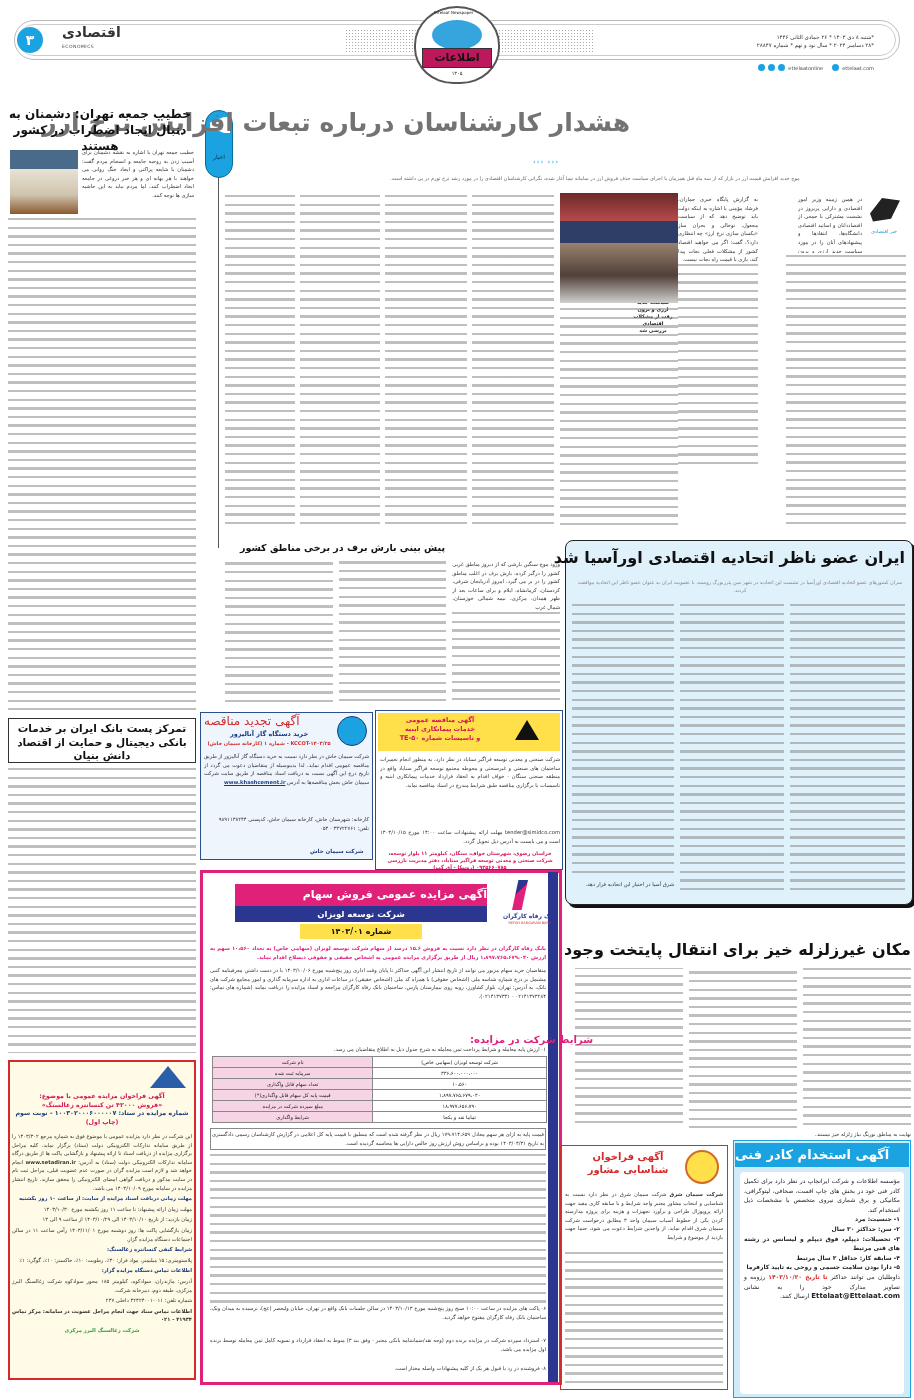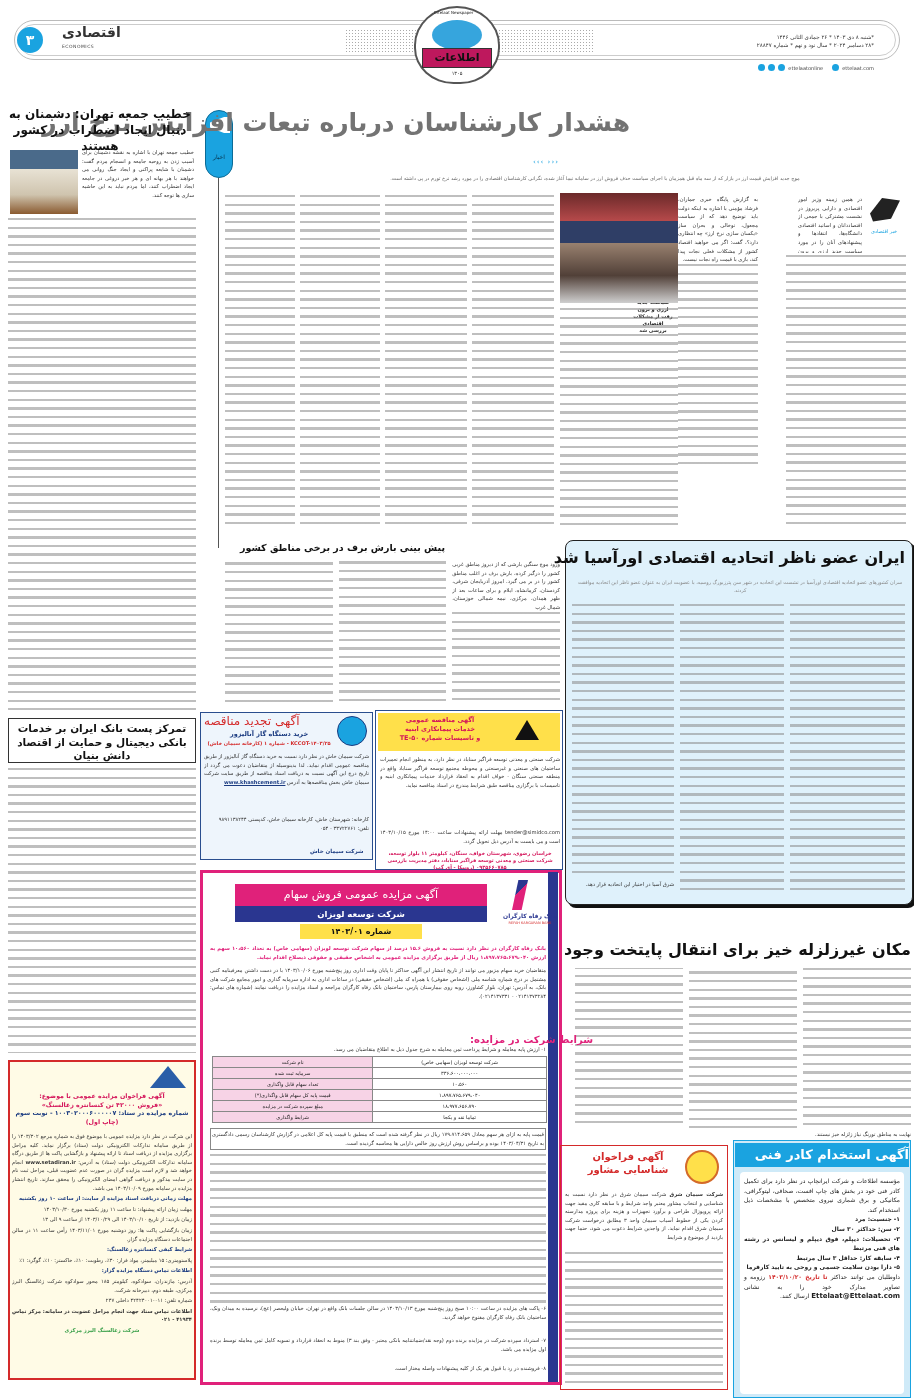--- a/index.html
+++ b/index.html
@@ -59,38 +59,38 @@
 .kcc-ref{left:204px;top:740px;width:130px;font-size:5px;font-weight:bold;color:#d42a2a;text-align:center;direction:ltr}
 .kcc-logo{left:337px;top:716px;width:30px;height:30px;border-radius:50%;background:#1aa3e0;border:1px solid #1b3b80}
 .kcc-sign{left:310px;top:848px;font-size:5.5px;font-weight:bold;color:#1b3b80}
 .ad-simidco{left:375px;top:710px;width:188px;height:160px;border:1.5px solid #2a4e8e;background:#fff}
 .simidco-head{left:378px;top:713px;width:182px;height:38px;background:#ffe04a}
 .simidco-h{left:380px;top:716px;width:120px;font-size:6.5px;font-weight:bold;color:#d4145a;text-align:center;line-height:9px}
 .simidco-logo{left:515px;top:720px;width:24px;height:20px;background:#111;clip-path:polygon(50% 0,100% 100%,0 100%)}
 .simidco-addr{left:380px;top:850px;width:180px;font-size:5px;font-weight:bold;color:#d4145a;text-align:center;line-height:7px}
 
 .ad-auction{left:200px;top:870px;width:362px;height:515px;border:3px solid #e0217a;background:#fff}
-.auc-h{left:235px;top:884px;width:252px;height:22px;background:#e0217a;color:#fff;font-weight:normal;font-size:11px;text-align:center;line-height:22px}
+.auc-h{left:235px;top:884px;width:252px;height:22px;background:#e0217a;color:#fff;font-weight:bold;font-size:11px;line-height:22px}
 .auc-sub{left:235px;top:906px;width:252px;height:16px;background:#2a3690;color:#fff;font-weight:bold;font-size:8.5px;text-align:center;line-height:16px}
 .auc-num{left:300px;top:924px;width:122px;height:15px;background:#ffe04a;font-weight:bold;font-size:8px;text-align:center;line-height:15px;color:#111}
 .refah{left:500px;top:898px;width:60px;font-size:6px;font-weight:bold;color:#2a3690;text-align:center}
 .refah-en{left:500px;top:908px;width:60px;font-size:3.5px;color:#d42a2a;text-align:center;direction:ltr}
 .refah-logo{left:512px;top:880px;width:16px;height:30px;background:linear-gradient(135deg,#2a3690 40%,#e0217a 40%);clip-path:polygon(40% 0,100% 0,60% 100%,0 100%)}
 .refah-bar{left:548px;top:872px;width:10px;height:510px;background:#2a3690}
 .auc-cond{left:470px;top:1034px;font-size:10px;font-weight:bold;color:#e0217a}
 table.auc{position:absolute;left:212px;top:1056px;width:335px;border-collapse:collapse;font-size:5px}
 table.auc td{border:0.5px solid #888;height:11px;text-align:center;padding:0 2px}
 table.auc td.k{background:#f7d3e6;width:48%}
 
 .ad-cons{left:560px;top:1145px;width:168px;height:245px;border:1.5px solid #d42a2a}
 .cons-h{left:578px;top:1150px;width:100px;font-size:10px;font-weight:bold;color:#d42a2a;text-align:center;line-height:13px}
 .cons-logo{left:685px;top:1150px;width:34px;height:34px;border-radius:50%;background:#ffe04a;border:2px solid #d46a2a}
 
 .ad-hire{left:733px;top:1140px;width:178px;height:258px;background:#cfeaf8;border:1px solid #1aa3e0}
-.hire-h{left:735px;top:1143px;width:174px;height:24px;background:#1aa3e0;color:#fff;font-weight:bold;font-size:13px;text-align:right;line-height:24px}
+.hire-h{left:735px;top:1143px;width:174px;height:24px;background:#1aa3e0;color:#fff;font-weight:bold;font-size:13px;text-align:left;line-height:24px}
 .hire-body{left:740px;top:1172px;width:164px;height:222px;background:#fff;border-radius:4px;padding:4px;font-size:6px;line-height:9.6px;color:#222;text-align:justify}
 .hire-body .b{font-weight:bold}
 .hire-body .r{color:#d42a2a;font-weight:bold}
 .hire-body .em{font-weight:bold;direction:ltr;display:inline-block;font-size:7px}
 </style>
 </head>
 <body>
 
 <div class="abs mast">
     <div class="mast-inner"></div>

